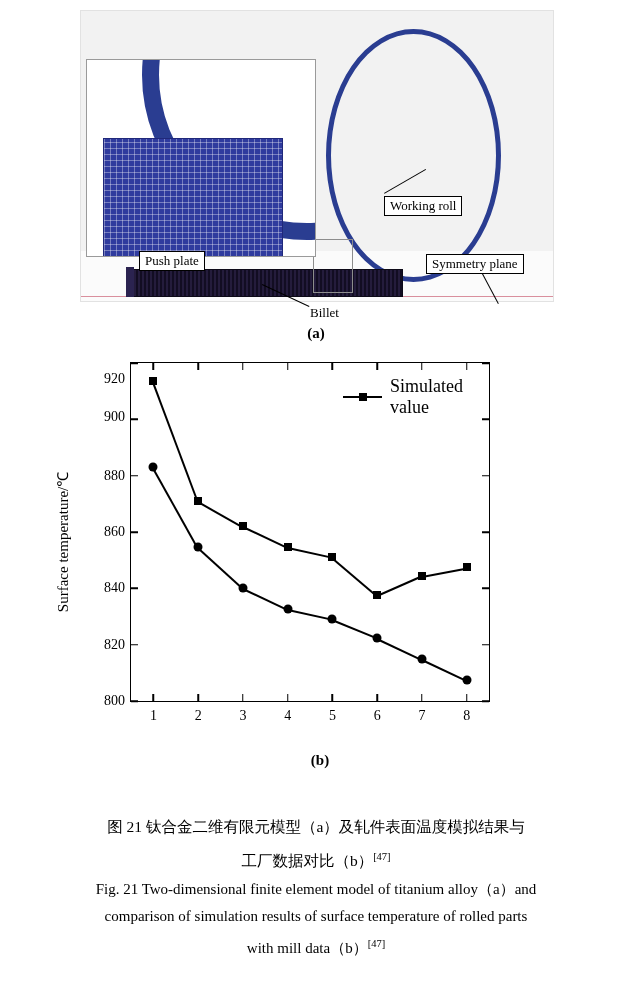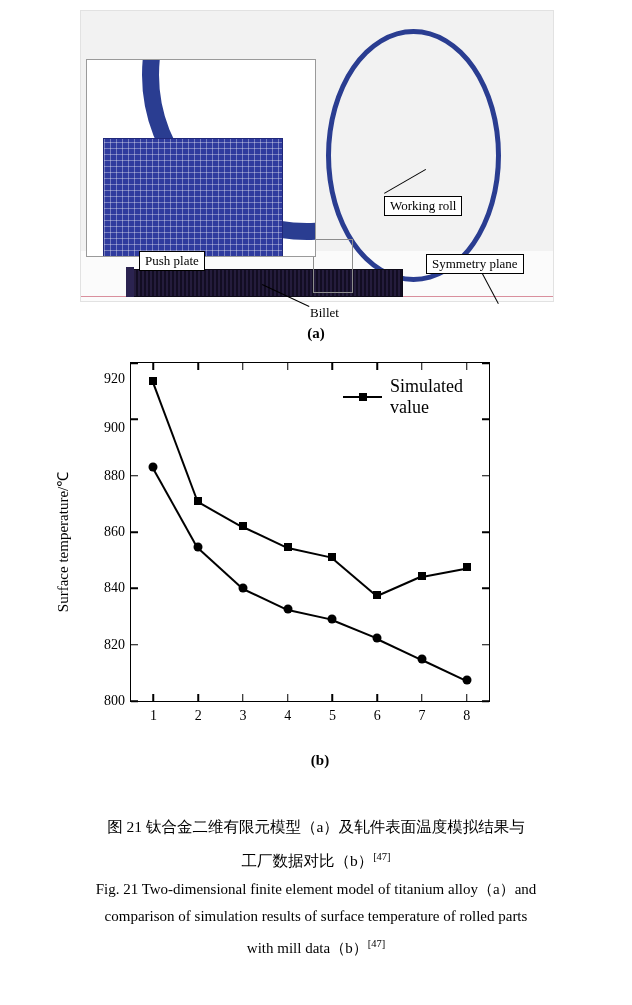--- a/index.html
+++ b/index.html
@@ -373,21 +373,21 @@
         <div class="y-tick-mark-r" style="top: 225.333px;"></div>
         <div class="y-tick-label" style="top: 225.333px;">840</div>
         <div class="y-tick-mark" style="top: 169px;"></div>
         <div class="y-tick-mark-r" style="top: 169px;"></div>
         <div class="y-tick-label" style="top: 169px;">860</div>
         <div class="y-tick-mark" style="top: 112.667px;"></div>
         <div class="y-tick-mark-r" style="top: 112.667px;"></div>
         <div class="y-tick-label" style="top: 112.667px;">880</div>
         <div class="y-tick-mark" style="top: 56.3333px;"></div>
         <div class="y-tick-mark-r" style="top: 56.3333px;"></div>
-        <div class="y-tick-label" style="top: 65px;">900</div>
+        <div class="y-tick-label" style="top: 54px;">900</div>
         <div class="y-tick-mark" style="top: 0px;"></div>
         <div class="y-tick-mark-r" style="top: 0px;"></div>
         <div class="y-tick-label" style="top: 16px;">920</div>
         <div class="x-tick-mark" style="left: 22.375px;"></div>
         <div class="x-tick-mark-t" style="left: 22.375px;"></div>
         <div class="x-tick-label" style="left: 22.375px;">1</div>
         <div class="x-tick-mark" style="left: 67.125px;"></div>
         <div class="x-tick-mark-t" style="left: 67.125px;"></div>
         <div class="x-tick-label" style="left: 67.125px;">2</div>
         <div class="x-tick-mark" style="left: 111.875px;"></div>

